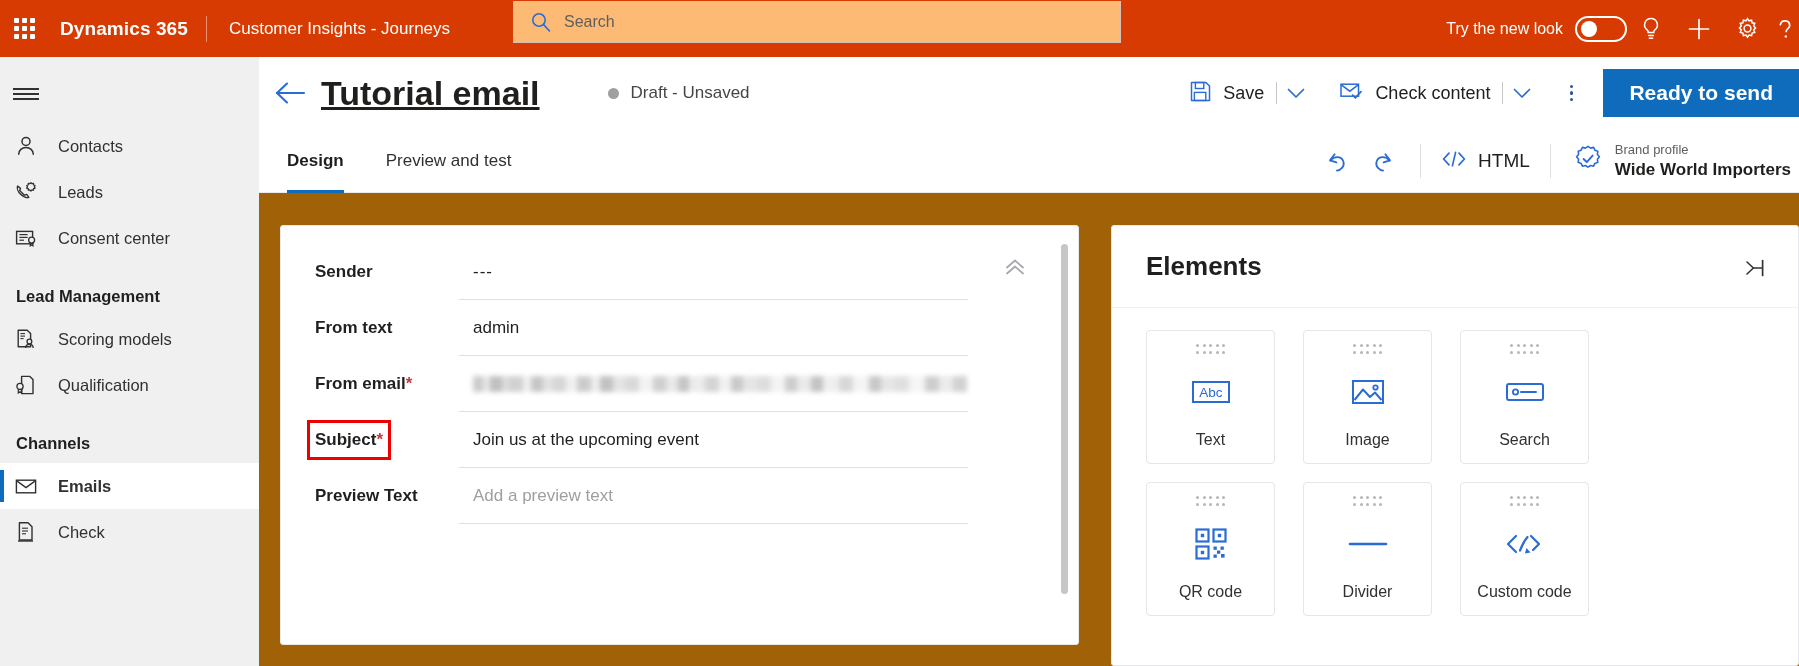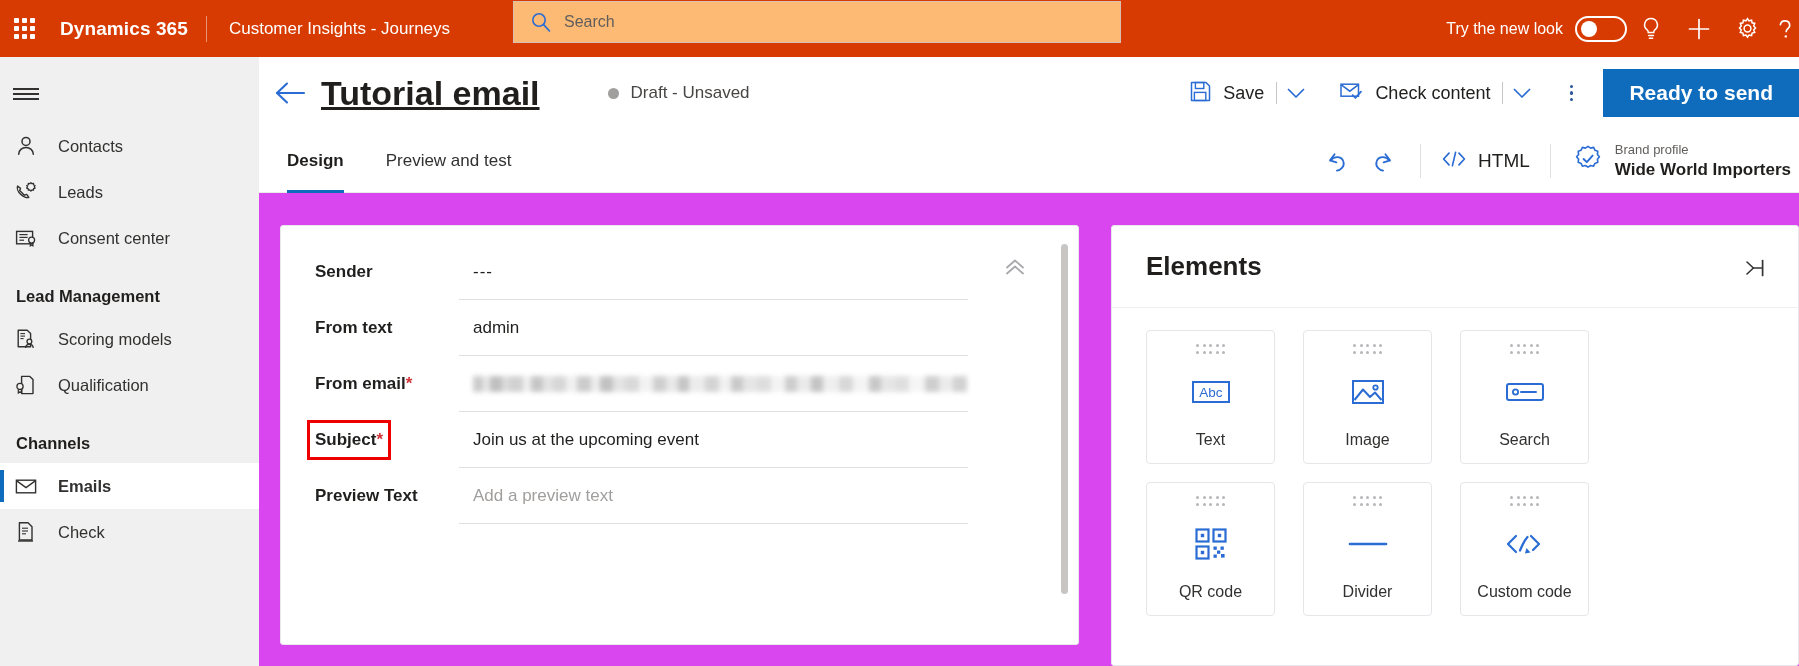--- a/index.html
+++ b/index.html
@@ -272,21 +272,21 @@
     height: 52px; padding: 0 8px; cursor: pointer;
   }
   .bp-text { padding-left: 12px; line-height: 1.25; }
   .bp-cap { font-size: 13px; color: #605e5c; white-space: nowrap; }
   .bp-name { font-size: 17px; font-weight: 600; color: #201f1e; white-space: nowrap; }
 
   
   .canvas {
     position: absolute; top: 136px; left: 0;
     width: 1540px; height: 473px;
-    background: #d946ef;
+    background: #a16207;
     padding: 0;
   }
   .email-card {
     position: absolute; left: 21px; top: 32px;
     width: 799px; height: 420px;
     background: #ffffff;
     border: 1px solid #e8e8ec;
     border-radius: 3px;
   }
   .collapse-chev {

